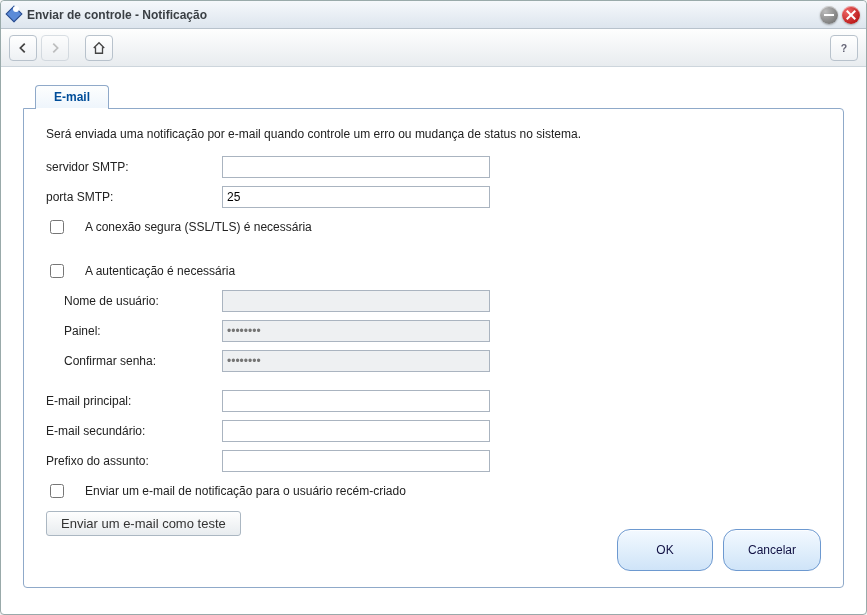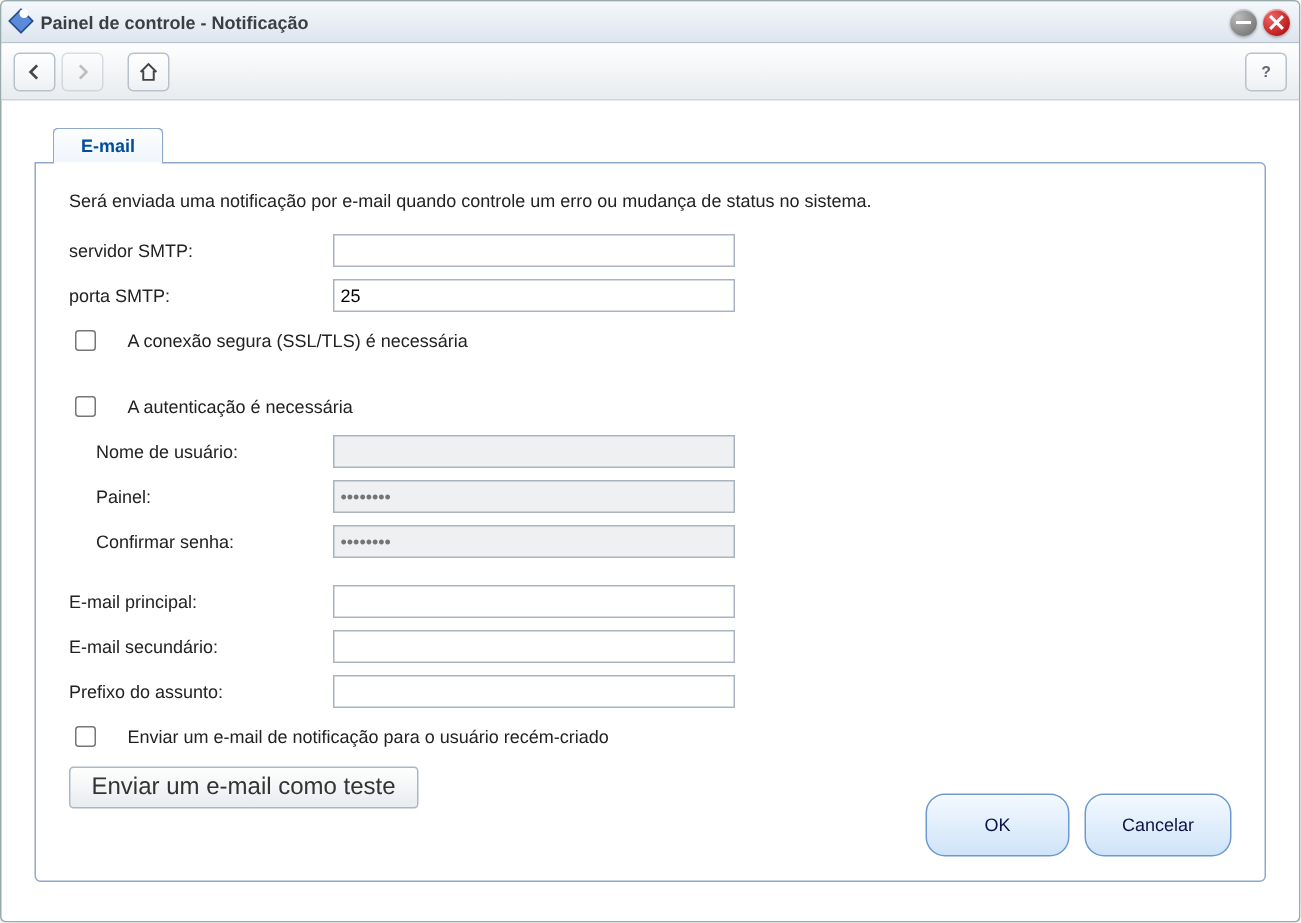--- a/index.html
+++ b/index.html
@@ -185,21 +185,21 @@
     width:14px; height:14px;
     accent-color:#5b8bd8;
   }
   .checkbox-row label { cursor: pointer; color:#222; }
   .btn {
     border: 1px solid #abb7c2;
     border-radius: 3px;
     background: linear-gradient(to bottom, #fefefe, #e8ecef);
     padding: 4px 14px;
     font-family: inherit;
-    font-size: 16px;
+    font-size: 13px;
     cursor: pointer;
     color:#333;
   }
   .btn-row {
     position: absolute;
     bottom: 16px;
     right: 22px;
     display: flex;
     gap: 10px;
   }
@@ -217,21 +217,21 @@
     box-shadow: inset 0 1px 0 rgba(255,255,255,0.7);
   }
   .test-btn-row { margin-top: 10px; }
 </style>
 </head>
 <body>
 
 <div class="window">
   <div class="titlebar">
     <span class="app-icon"></span>
-    <span class="titlebar-text">Painel de controle - Notificação</span>
+    <span class="titlebar-text">Enviar de controle - Notificação</span>
     <div class="titlebar-buttons">
       <div class="tb-btn min"></div>
       <div class="tb-btn close"></div>
     </div>
   </div>
 
   <div class="toolbar">
     <div class="nav-btn">
       <svg viewBox="0 0 16 16">
           <path d="M10 3 L5 8 L10 13" fill="none" stroke="#444" stroke-width="2"></path>

